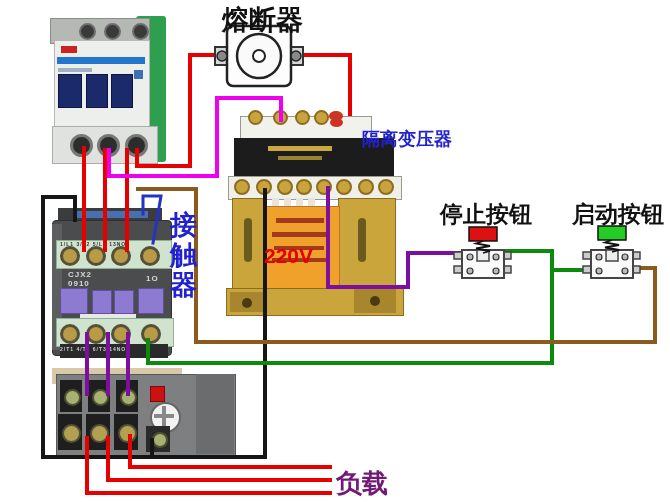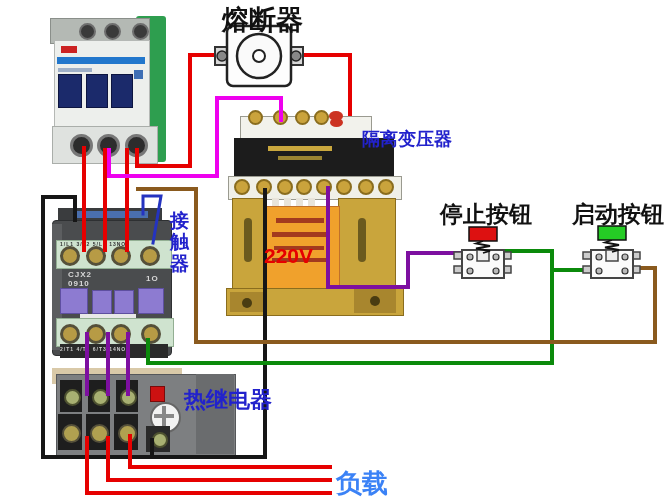--- a/index.html
+++ b/index.html
@@ -197,20 +197,19 @@
       <rect x="598" y="226" width="28" height="14" stroke="#111" stroke-width="1.5" fill="#25cc25"></rect>
       <circle cx="599" cy="257" r="3" fill="#bbb" stroke="#333" stroke-width="1.2"></circle>
       <circle cx="625" cy="257" r="3" fill="#bbb" stroke="#333" stroke-width="1.2"></circle>
       <circle cx="599" cy="271" r="3" fill="#bbb" stroke="#333" stroke-width="1.2"></circle>
       <circle cx="625" cy="271" r="3" fill="#bbb" stroke="#333" stroke-width="1.2"></circle>
     </g>
   </svg>
 
   <div class="label" style="left:222px;top:6px;font-size:27px;color:#111111;z-index:40;">熔断器</div>
   <div class="label" style="left:362px;top:130px;font-size:18px;color:#2222cc;z-index:40;">隔离变压器</div>
-  <div class="vlabel" style="left:170px;top:210px;width:24px;font-size:19px;color:#2222cc;z-index:40;">接触器</div>
+  <div class="vlabel" style="left:170px;top:210px;width:24px;font-size:27px;color:#2222cc;z-index:40;">接触器</div>
   <div class="label" style="left:572px;top:202px;font-size:23px;color:#111111;z-index:40;">启动按钮</div>
   <div class="label" style="left:440px;top:202px;font-size:23px;color:#111111;z-index:40;">停止按钮</div>
   <div class="label" style="left:264px;top:245px;font-size:21px;color:#e60000;z-index:40;">220V</div>
-  <div class="label" style="left:184px;top:388px;font-size:22px;color:#2222cc;z-index:40;">热继电器</div>
-  <div class="label" style="left:336px;top:470px;font-size:26px;color:#3b82f6;z-index:40;">负载</div>
+  <div class="label" style="left:336px;top:470px;font-size:26px;color:#701a75;z-index:40;">负载</div>
 
 </div>
 
 </body></html>

